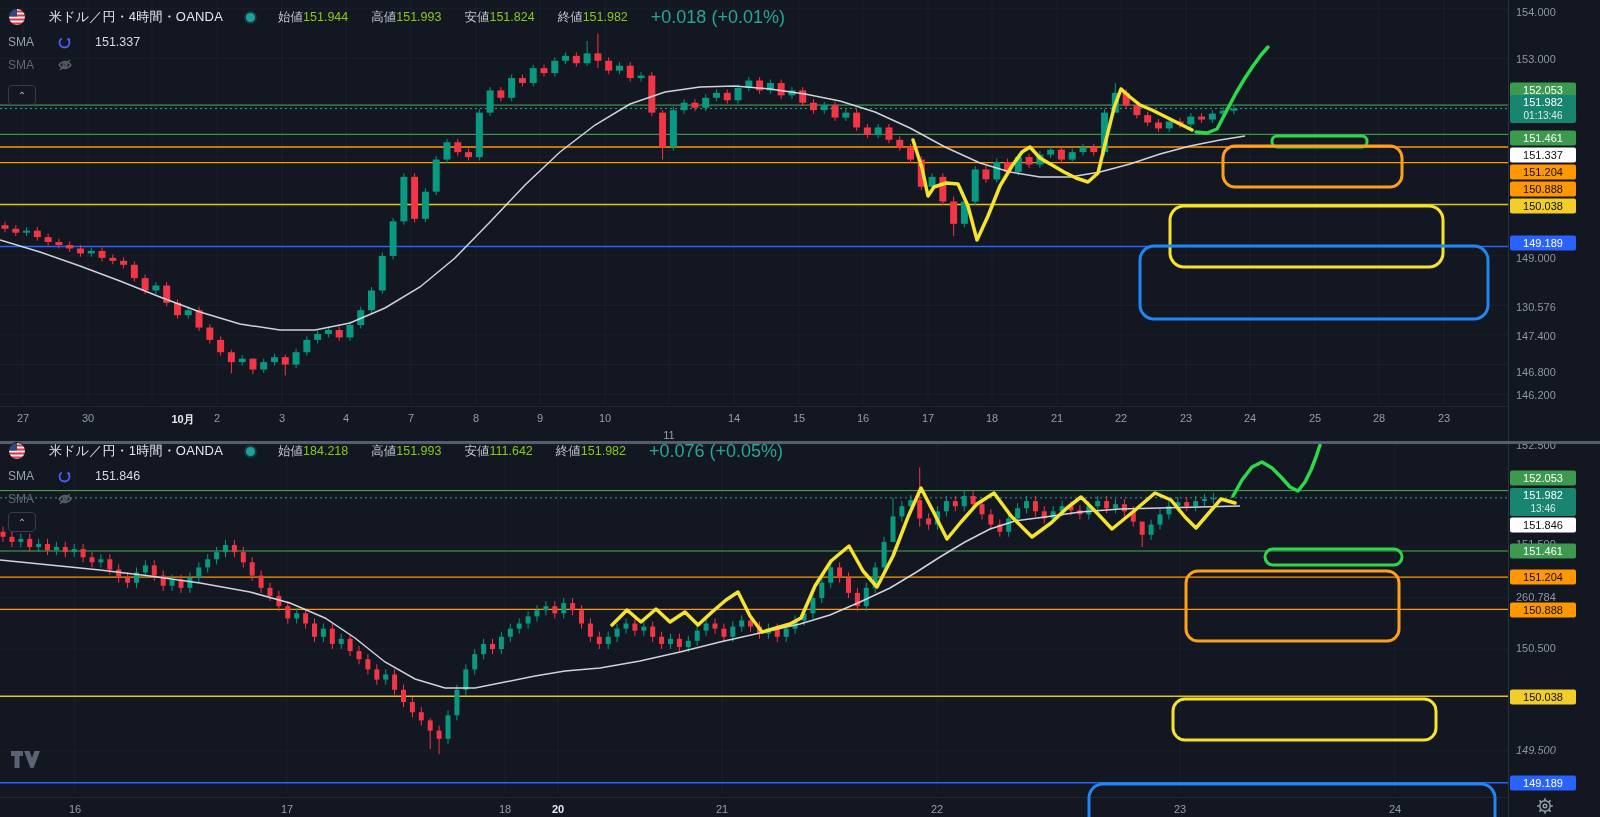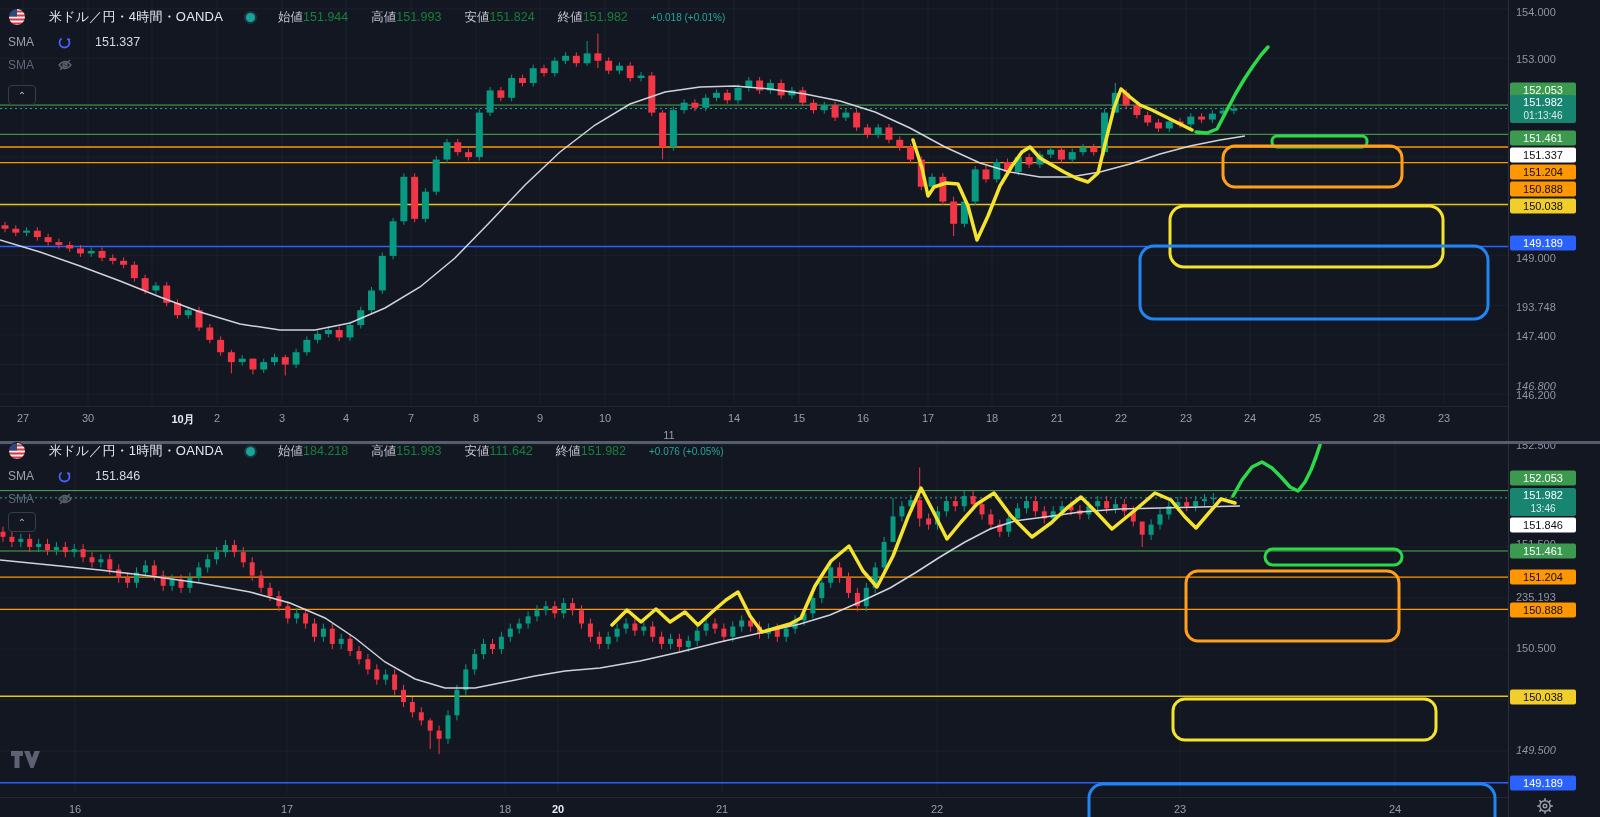--- a/index.html
+++ b/index.html
@@ -13,22 +13,22 @@
             border-left:1px solid #2a2f3d;background:#131722;}
   .axlbl{position:absolute;left:7px;transform:translateY(-50%);font-size:11px;color:#8f95a3;white-space:nowrap;}
   .badge{position:absolute;left:1px;transform:translateY(-50%);font-size:11px;line-height:13px;
          padding:1px 5px;border-radius:2px;white-space:nowrap;min-width:56px;text-align:center;}
   .badge .sub{display:block;font-size:10px;opacity:.85;}
   .legend{position:absolute;left:8px;z-index:6;}
   .lrow{display:flex;align-items:center;gap:23px;height:22px;}
   .ltitle{font-size:13px;color:#e3e6ee;letter-spacing:.2px;}
   .odot{width:9px;height:9px;border-radius:50%;background:#1ba39a;box-shadow:0 0 0 2px rgba(27,163,154,.25);}
   .opair{font-size:12.5px;color:#c3c7d0;}
-  .opair b{font-weight:normal;color:#15803d;}
-  .chg{font-size:10px;color:#26a69a;}
+  .opair b{font-weight:normal;color:#84cc16;}
+  .chg{font-size:18px;color:#26a69a;}
   .smalbl{font-size:12px;color:#9ba1ad;}
   .smalbl.dim{color:#62677a;}
   .smaval{font-size:12.5px;color:#d5d9e0;}
   .chev{position:absolute;left:8px;width:26px;height:18px;border:1px solid #363c4c;border-radius:4px;
         color:#aeb4c2;font-size:10px;display:flex;align-items:center;justify-content:center;
         background:rgba(19,23,34,.6);z-index:6;cursor:pointer;}
   .sep{position:absolute;left:0;top:441px;width:1600px;height:3px;background:#565d6d;z-index:5;}
   .wm{position:absolute;left:10px;top:748px;z-index:2;opacity:.85;}
   .gear{position:absolute;left:1536px;top:797px;z-index:6;cursor:pointer;}
 </style>
@@ -659,35 +659,35 @@
       <div class="tick" style="left: 1180px; top: 5px;">23</div>
       <div class="tick" style="left: 1395px; top: 5px;">24</div>
     </div>
 
   <div class="sep"></div>
 
   <div id="axis" class="axis-col">
       <div class="axlbl" style="top: 12px;">154.000</div>
       <div class="axlbl" style="top: 59px;">153.000</div>
       <div class="axlbl" style="top: 258px;">149.000</div>
-      <div class="axlbl" style="top: 307px;">193.748</div>
+      <div class="axlbl" style="top: 307px;">130.576</div>
       <div class="axlbl" style="top: 336px;">147.400</div>
-      <div class="axlbl" style="top: 386px; font-style: italic;">146.800</div>
+      <div class="axlbl" style="top: 372px;">146.800</div>
       <div class="axlbl" style="top: 395px;">146.200</div>
       <div class="badge" style="top: 90px; background: rgb(60, 154, 78); color: rgb(255, 255, 255);">152.053</div>
       <div class="badge" style="top: 109px; background: rgb(23, 133, 112); color: rgb(255, 255, 255);">151.982<span class="sub">01:13:46</span></div>
       <div class="badge" style="top: 138px; background: rgb(60, 154, 78); color: rgb(255, 255, 255);">151.461</div>
       <div class="badge" style="top: 155px; background: rgb(255, 255, 255); color: rgb(12, 14, 21);">151.337</div>
       <div class="badge" style="top: 172px; background: rgb(255, 152, 0); color: rgb(12, 14, 21);">151.204</div>
       <div class="badge" style="top: 189px; background: rgb(255, 152, 0); color: rgb(12, 14, 21);">150.888</div>
       <div class="badge" style="top: 206px; background: rgb(242, 206, 43); color: rgb(12, 14, 21);">150.038</div>
       <div class="badge" style="top: 243px; background: rgb(41, 98, 255); color: rgb(255, 255, 255);">149.189</div>
       <div class="axlbl" style="top: 445px;">152.500</div>
       <div class="axlbl" style="top: 544px;">151.500</div>
-      <div class="axlbl" style="top: 597px;">235.193</div>
+      <div class="axlbl" style="top: 597px;">260.784</div>
       <div class="axlbl" style="top: 648px;">150.500</div>
       <div class="axlbl" style="top: 750px; font-style: italic;">149.500</div>
       <div class="badge" style="top: 478px; background: rgb(60, 154, 78); color: rgb(255, 255, 255);">152.053</div>
       <div class="badge" style="top: 502px; background: rgb(23, 133, 112); color: rgb(255, 255, 255);">151.982<span class="sub">13:46</span></div>
       <div class="badge" style="top: 525px; background: rgb(255, 255, 255); color: rgb(12, 14, 21);">151.846</div>
       <div class="badge" style="top: 551px; background: rgb(60, 154, 78); color: rgb(255, 255, 255);">151.461</div>
       <div class="badge" style="top: 577px; background: rgb(255, 152, 0); color: rgb(12, 14, 21);">151.204</div>
       <div class="badge" style="top: 610px; background: rgb(255, 152, 0); color: rgb(12, 14, 21);">150.888</div>
       <div class="badge" style="top: 697px; background: rgb(242, 206, 43); color: rgb(12, 14, 21);">150.038</div>
       <div class="badge" style="top: 783px; background: rgb(41, 98, 255); color: rgb(255, 255, 255);">149.189</div>

